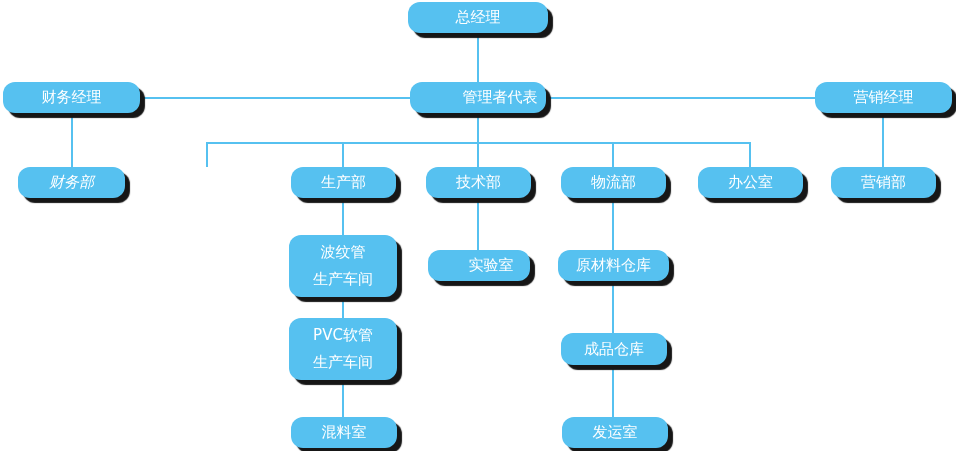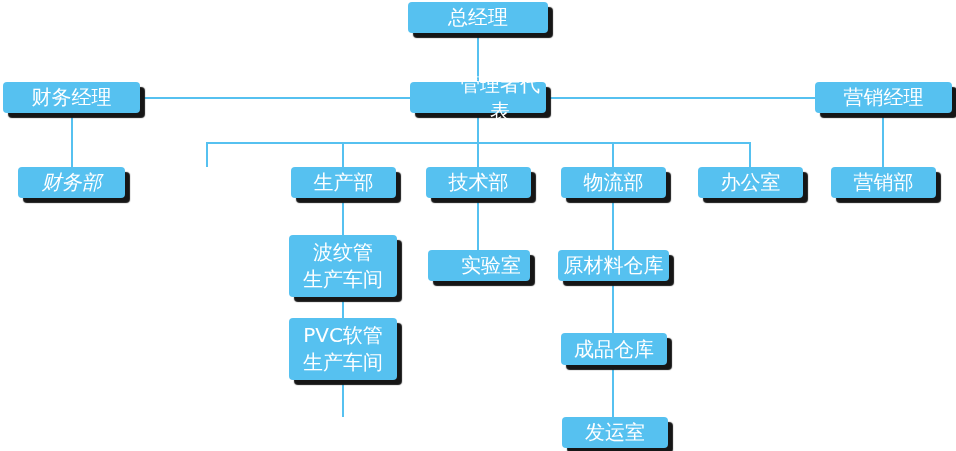--- a/index.html
+++ b/index.html
@@ -15,27 +15,27 @@
     width: 956px;
     height: 451px;
     overflow: hidden;
     background: var(--background);
     font-family: "DejaVu Sans", "Liberation Sans", sans-serif;
   }
   .node {
     position: absolute;
     background: var(--box-fill);
     color: var(--text);
-    border-radius: 4px;
+    border-radius: 12px;
     box-shadow: 5px 5px 1px var(--shadow);
     display: flex;
     align-items: center;
     justify-content: center;
     text-align: center;
-    font-size: 20px;
+    font-size: 15px;
     line-height: 27px;
     box-sizing: border-box;
     z-index: 2;
   }
   .node span { white-space: pre-line; }
   .line {
     position: absolute;
     background: var(--line);
     z-index: 1;
   }
@@ -108,17 +108,20 @@
     </div>
 
   <div class="node" style="left:289px; top:318px; width:108px; height:62px;">
       <span>PVC软管
 生产车间</span>
     </div>
   <div class="node" style="left:561px; top:333px; width:106px; height:32px;">
       <span>成品仓库</span>
     </div>
 
+  <div class="node" style="left:291px; top:417px; width:106px; height:31px;">
+      <span>混料室</span>
+    </div>
   <div class="node" style="left:562px; top:417px; width:106px; height:31px;">
       <span>发运室</span>
     </div>
 
 </div>
 
 </body></html>

